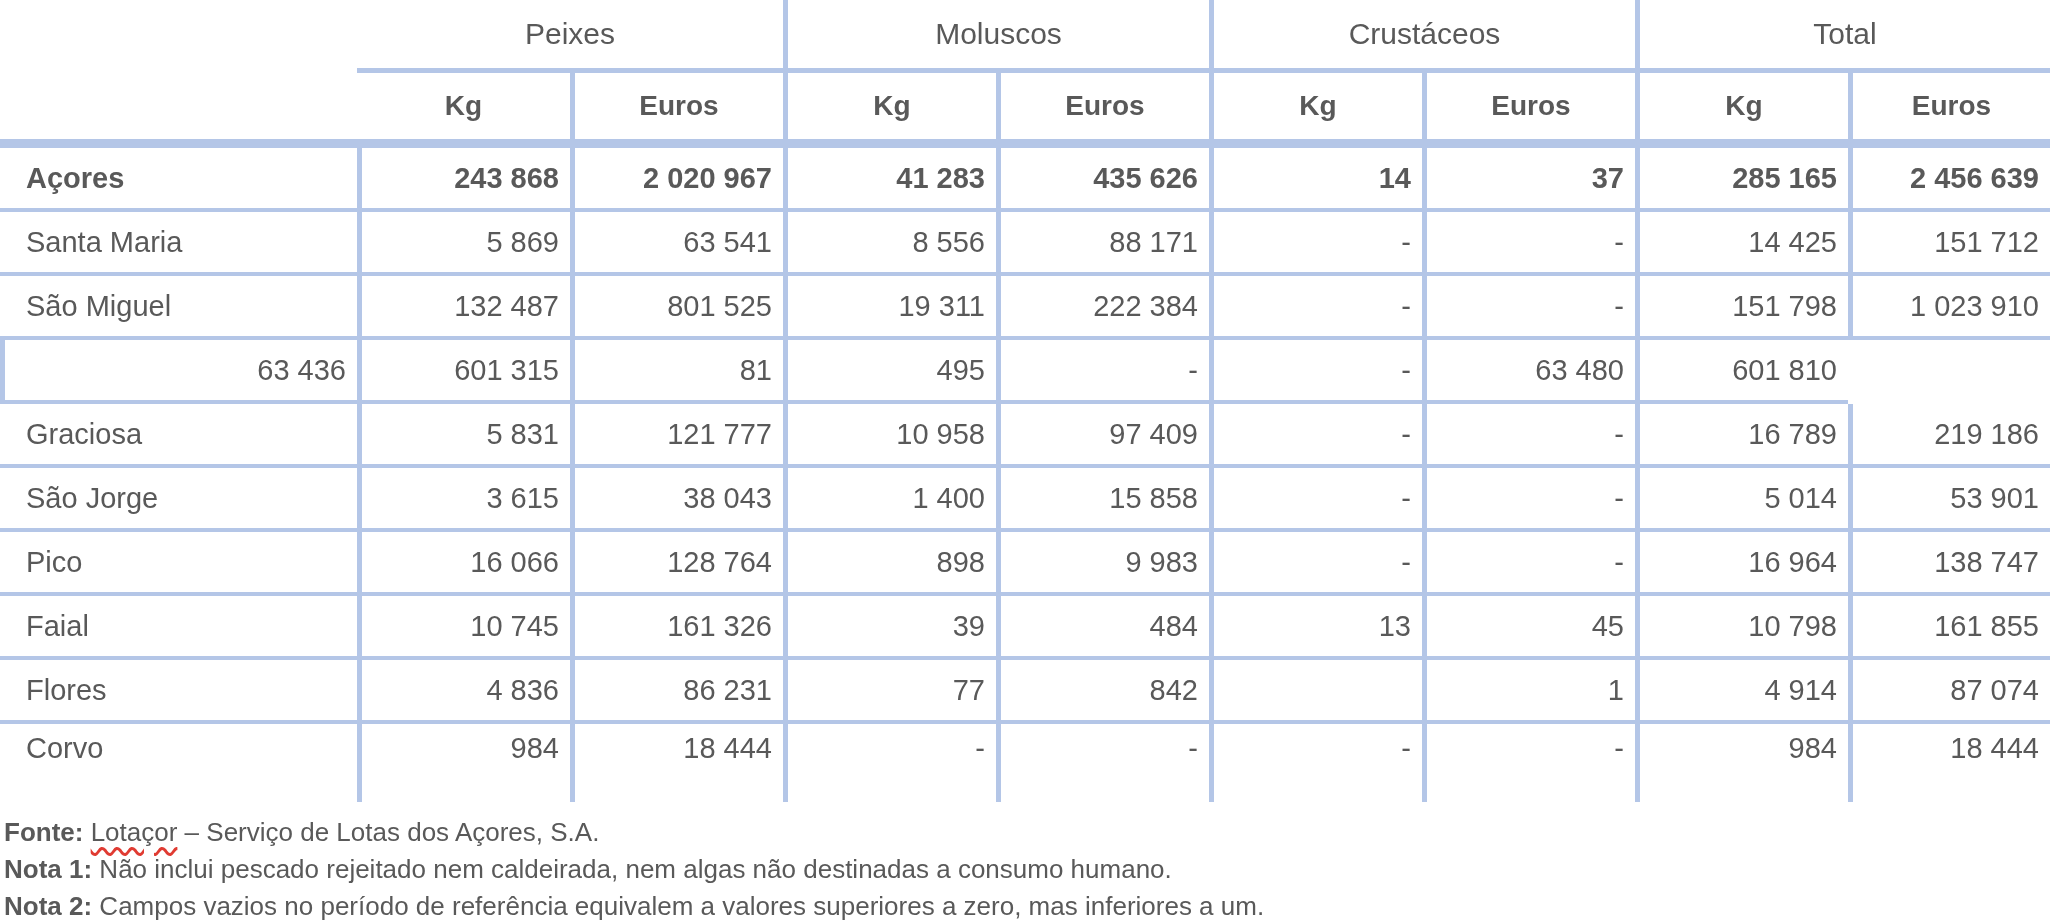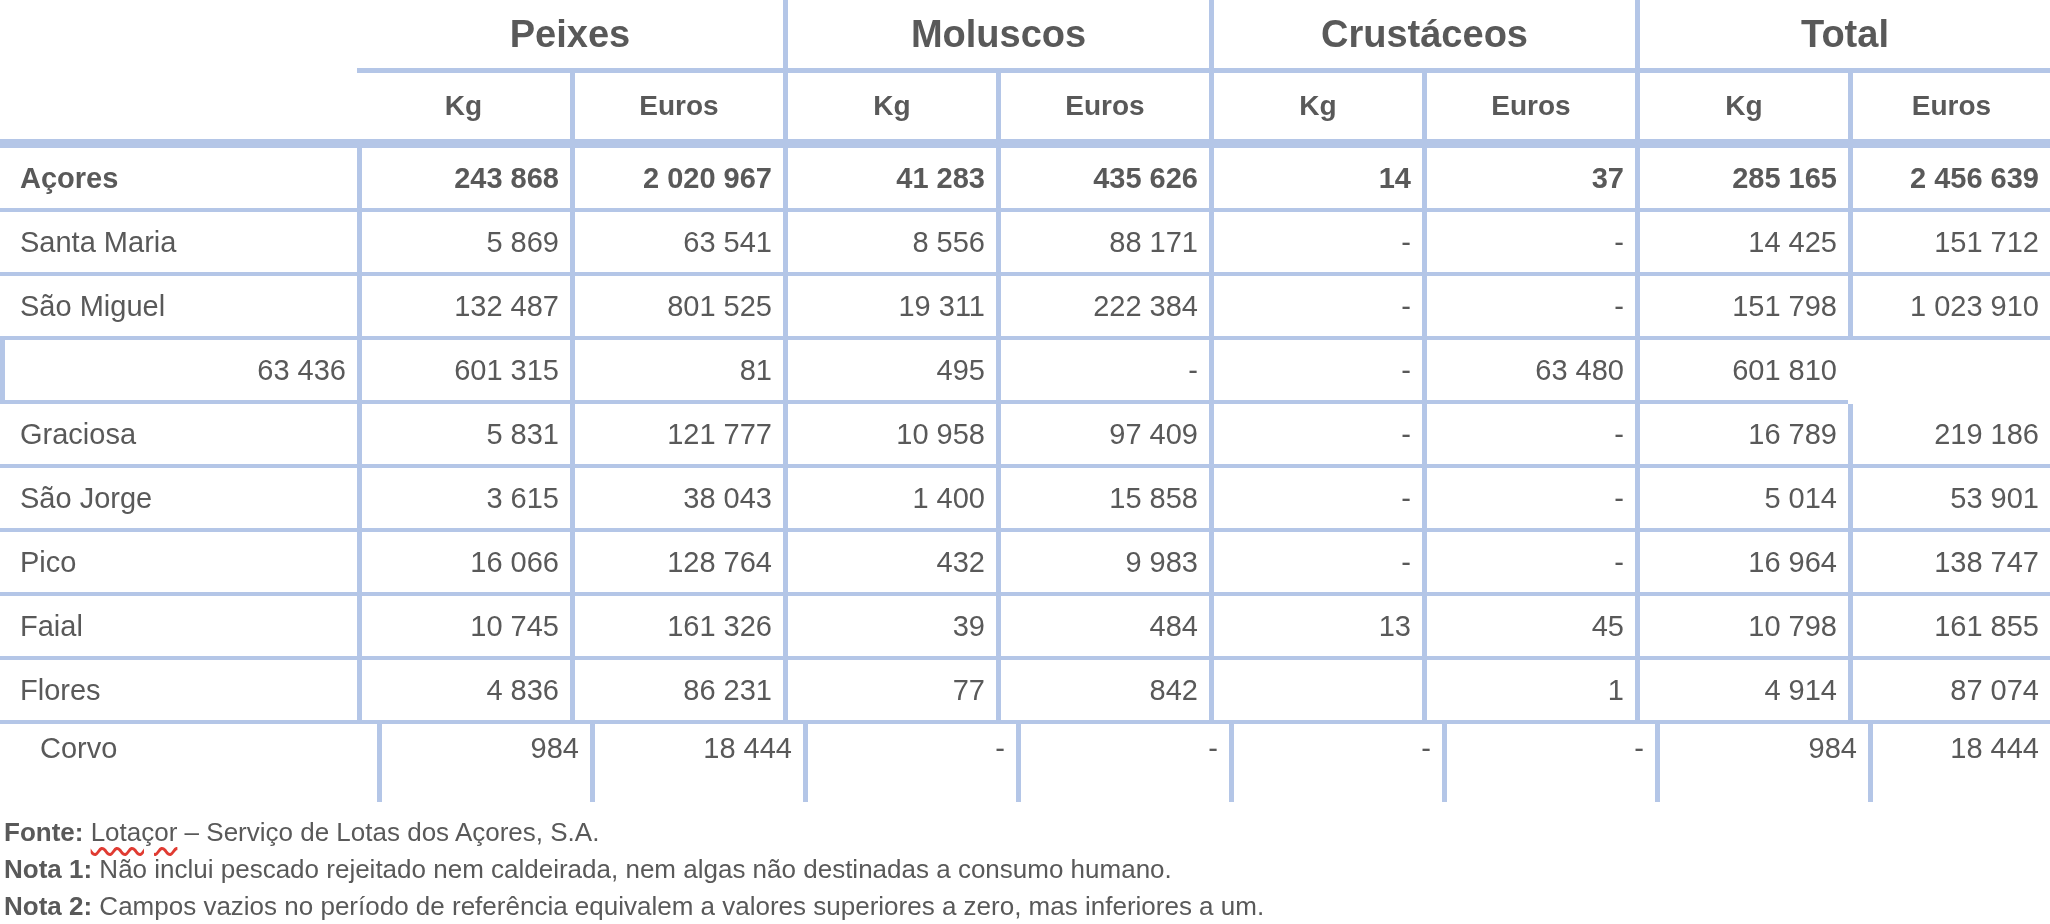--- a/index.html
+++ b/index.html
@@ -23,42 +23,42 @@
     font-size:29px;
     color:var(--txt);
     white-space:nowrap;
     overflow:hidden;
   }
   
   .h1row { height:73px; }
   .group {
     grid-column:span 2;
     justify-content:center;
-    font-weight:bold;
-    font-size:38px;
+    font-weight:normal;
+    font-size:30px;
     border-bottom:5px solid var(--b);
   }
   .gdiv { border-left:5px solid var(--b); }
   .corner { border:none; }
   
   .h2row { height:75px; }
   .h2row .cell { border-bottom:9px solid var(--b); }
   .sub {
     justify-content:center;
     font-weight:bold;
     font-size:28px;
     border-left:5px solid var(--b);
   }
   .sub.nolb { border-left:none; }
   
   .drow { height:64px; }
   .drow .cell { border-bottom:4px solid var(--b); }
-  .drow.last { height:78px;margin-left:20px; }
+  .drow.last { height:78px; }
   .drow.last .cell { border-bottom:none; align-items:flex-start; padding-top:8px; }
-  .rlabel { padding-left:20px; }
+  .rlabel { padding-left:26px; }
   .val {
     justify-content:flex-end;
     padding-right:11px;
     border-left:5px solid var(--b);
     font-variant-numeric:tabular-nums;
   }
   .drow.bold .cell { font-weight:bold; }
   
   .footer {
     padding:12px 0 0 4px;
@@ -163,21 +163,21 @@
     <div class="cell val">15 858</div>
     <div class="cell val">-</div>
     <div class="cell val">-</div>
     <div class="cell val">5 014</div>
     <div class="cell val">53 901</div>
   </div>
       <div class="row drow">
     <div class="cell rlabel">Pico</div>
     <div class="cell val">16 066</div>
     <div class="cell val">128 764</div>
-    <div class="cell val">432</div>
+    <div class="cell val">898</div>
     <div class="cell val">9 983</div>
     <div class="cell val">-</div>
     <div class="cell val">-</div>
     <div class="cell val">16 964</div>
     <div class="cell val">138 747</div>
   </div>
       <div class="row drow">
     <div class="cell rlabel">Faial</div>
     <div class="cell val">10 745</div>
     <div class="cell val">161 326</div>

